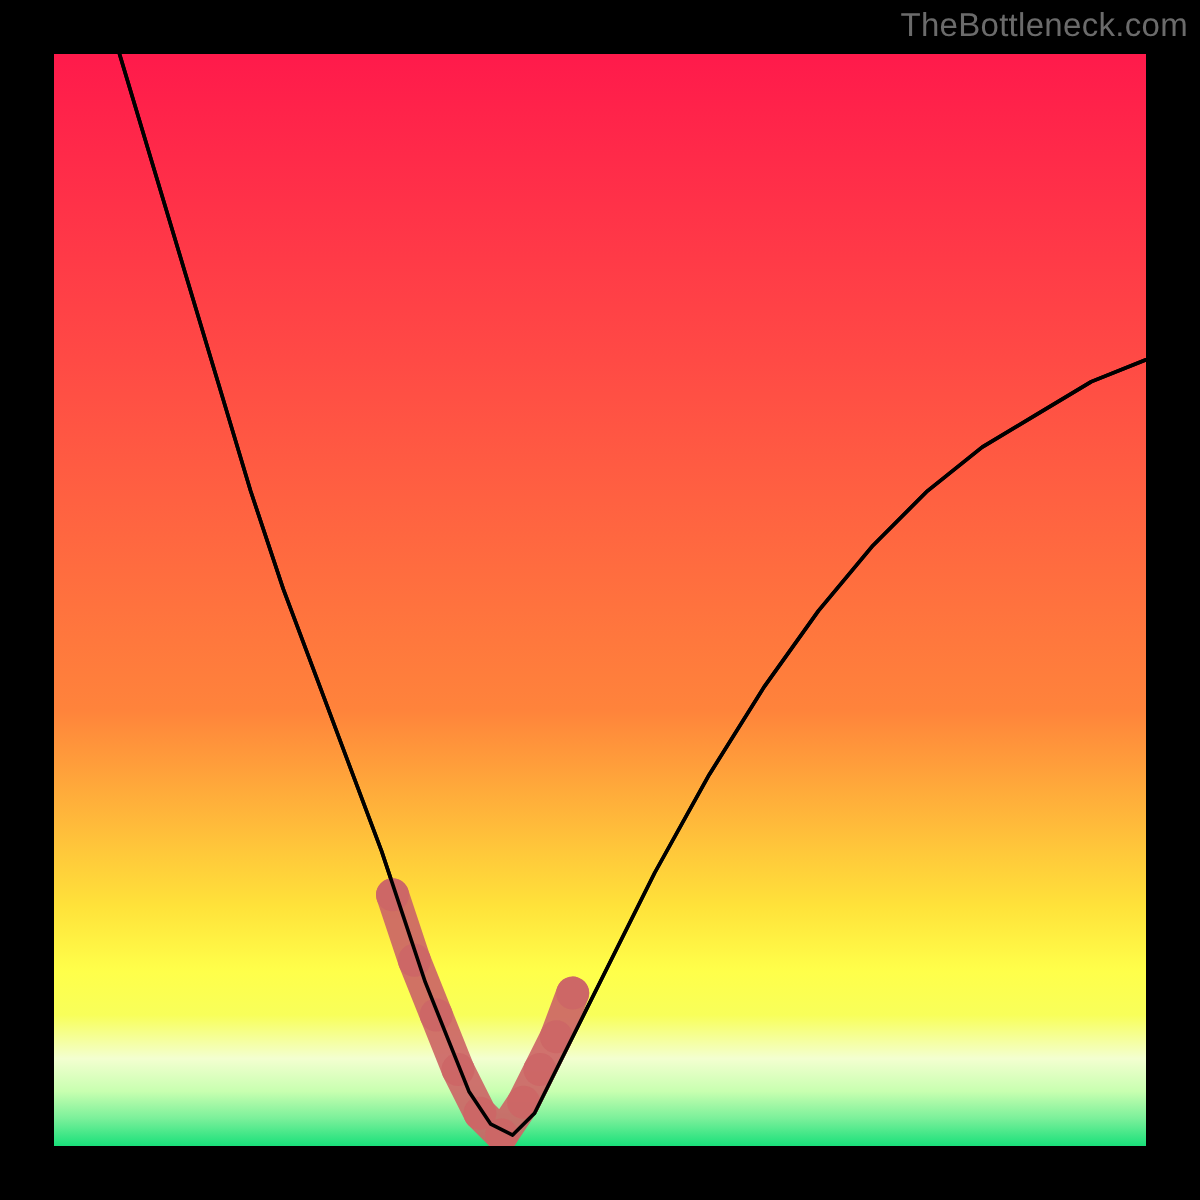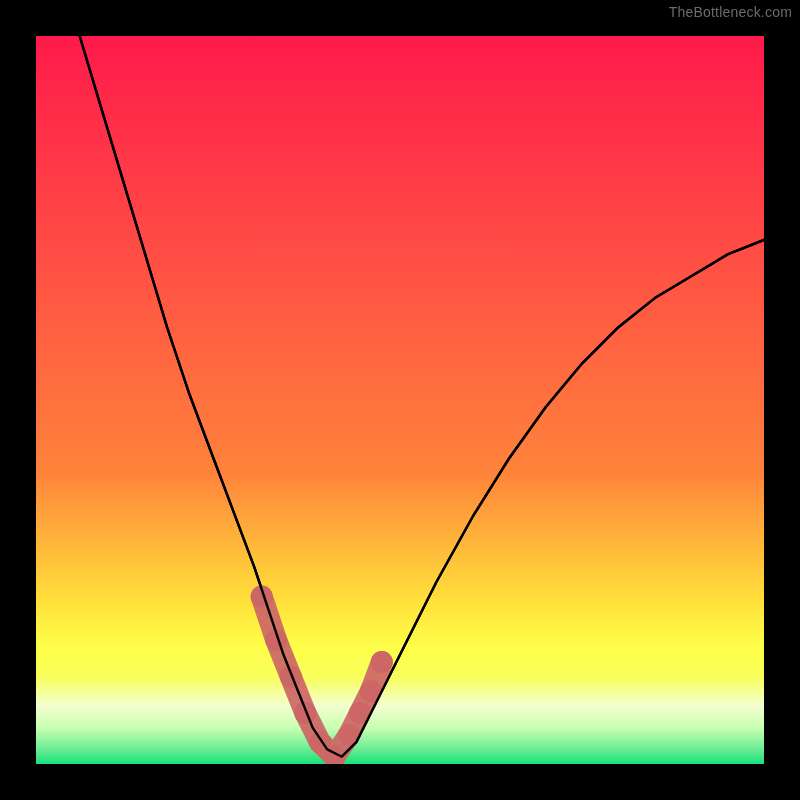--- a/index.html
+++ b/index.html
@@ -15,21 +15,21 @@
     position: absolute;
     left: 0; top: 0;
     width: 800px; height: 800px;
     background: #000;
   }
   .watermark {
     position: absolute;
     top: 4px;
     right: 8px;
     color: #6b6b6b;
-    font-size: 14px;
+    font-size: 22px;
     font-weight: 500;
     letter-spacing: 0.2px;
   }
   .plot-wrap {
     position: absolute;
     left: 36px;
     top: 36px;
     width: 728px;
     height: 728px;
   }

